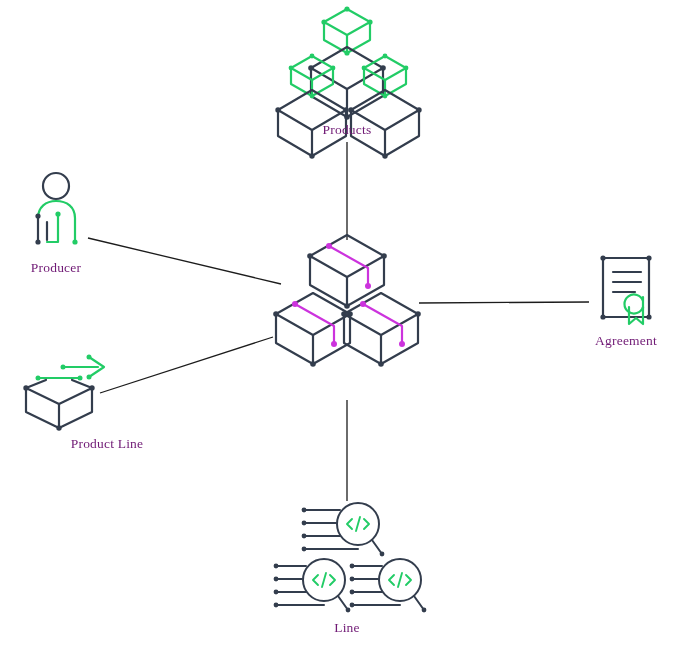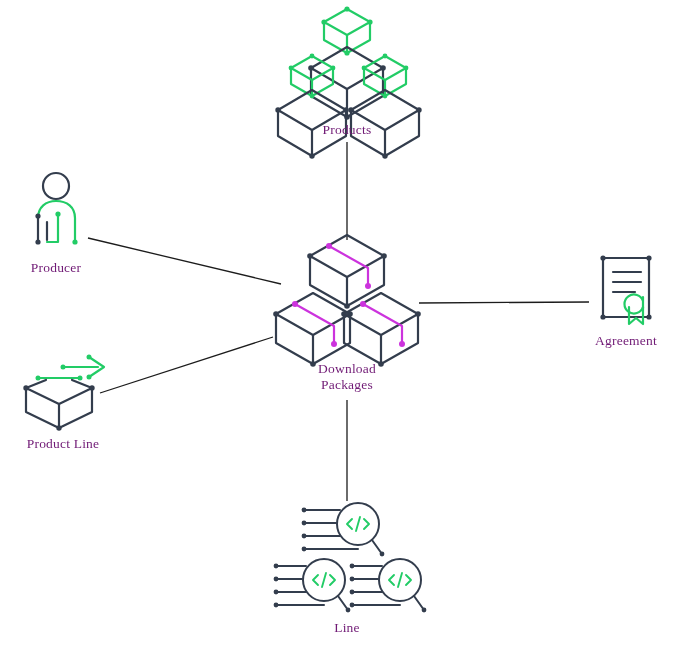--- a/index.html
+++ b/index.html
@@ -156,21 +156,21 @@
         <circle cx="66" cy="26" r="2.5" fill="#22cc66"></circle>
         <circle cx="49" cy="15" r="2.5" fill="#22cc66"></circle>
         <circle cx="75" cy="5" r="2.5" fill="#22cc66"></circle>
         <circle cx="75" cy="25" r="2.5" fill="#22cc66"></circle>
         <circle cx="12" cy="36" r="2.7" fill="#333d4d"></circle>
         <circle cx="78" cy="36" r="2.7" fill="#333d4d"></circle>
         <circle cx="45" cy="76" r="2.7" fill="#333d4d"></circle>
       </g>
     </svg>
   </div>
-  <div class="label" style="left:0px;top:436px;width:126px;">Product Line</div>
+  <div class="label" style="left:0px;top:436px;width:126px;padding-left:44px;">Product Line</div>
 
   <div class="node" style="left:296px;top:230px;">
     <svg width="105" height="85" viewBox="0 0 105 85">
       <g fill="none" stroke-linecap="round" stroke-linejoin="round" stroke-width="2.2">
         <g stroke="#333d4d">
           <path d="M51 5 L88 26 L88 55 L51 76 L14 55 L14 26 Z"></path>
           <path d="M14 26 L51 47 L88 26"></path>
           <path d="M51 47 L51 76"></path>
         </g>
         <path d="M33 16 L72 38 L72 56" stroke="#cc33dd"></path>
@@ -218,22 +218,20 @@
       <g stroke="none">
         <circle cx="14" cy="26" r="2.8" fill="#333d4d"></circle>
         <circle cx="88" cy="26" r="2.8" fill="#333d4d"></circle>
         <circle cx="51" cy="76" r="2.8" fill="#333d4d"></circle>
         <circle cx="33" cy="16" r="3" fill="#cc33dd"></circle>
         <circle cx="72" cy="56" r="3" fill="#cc33dd"></circle>
       </g>
     </svg>
   </div>
 
-  <div class="label" style="left:277px;top:361px;width:140px;">Download
-Packages</div>
 
   <div class="node" style="left:595px;top:252px;">
     <svg width="66" height="80" viewBox="0 0 66 80">
       <g fill="none" stroke-linecap="round" stroke-linejoin="round" stroke-width="2.2">
         <g stroke="#333d4d">
           <path d="M8 6 L54 6"></path>
           <path d="M8 6 L8 65"></path>
           <path d="M54 6 L54 65"></path>
           <path d="M8 65 L54 65"></path>
           <path d="M18 20 L46 20"></path>

